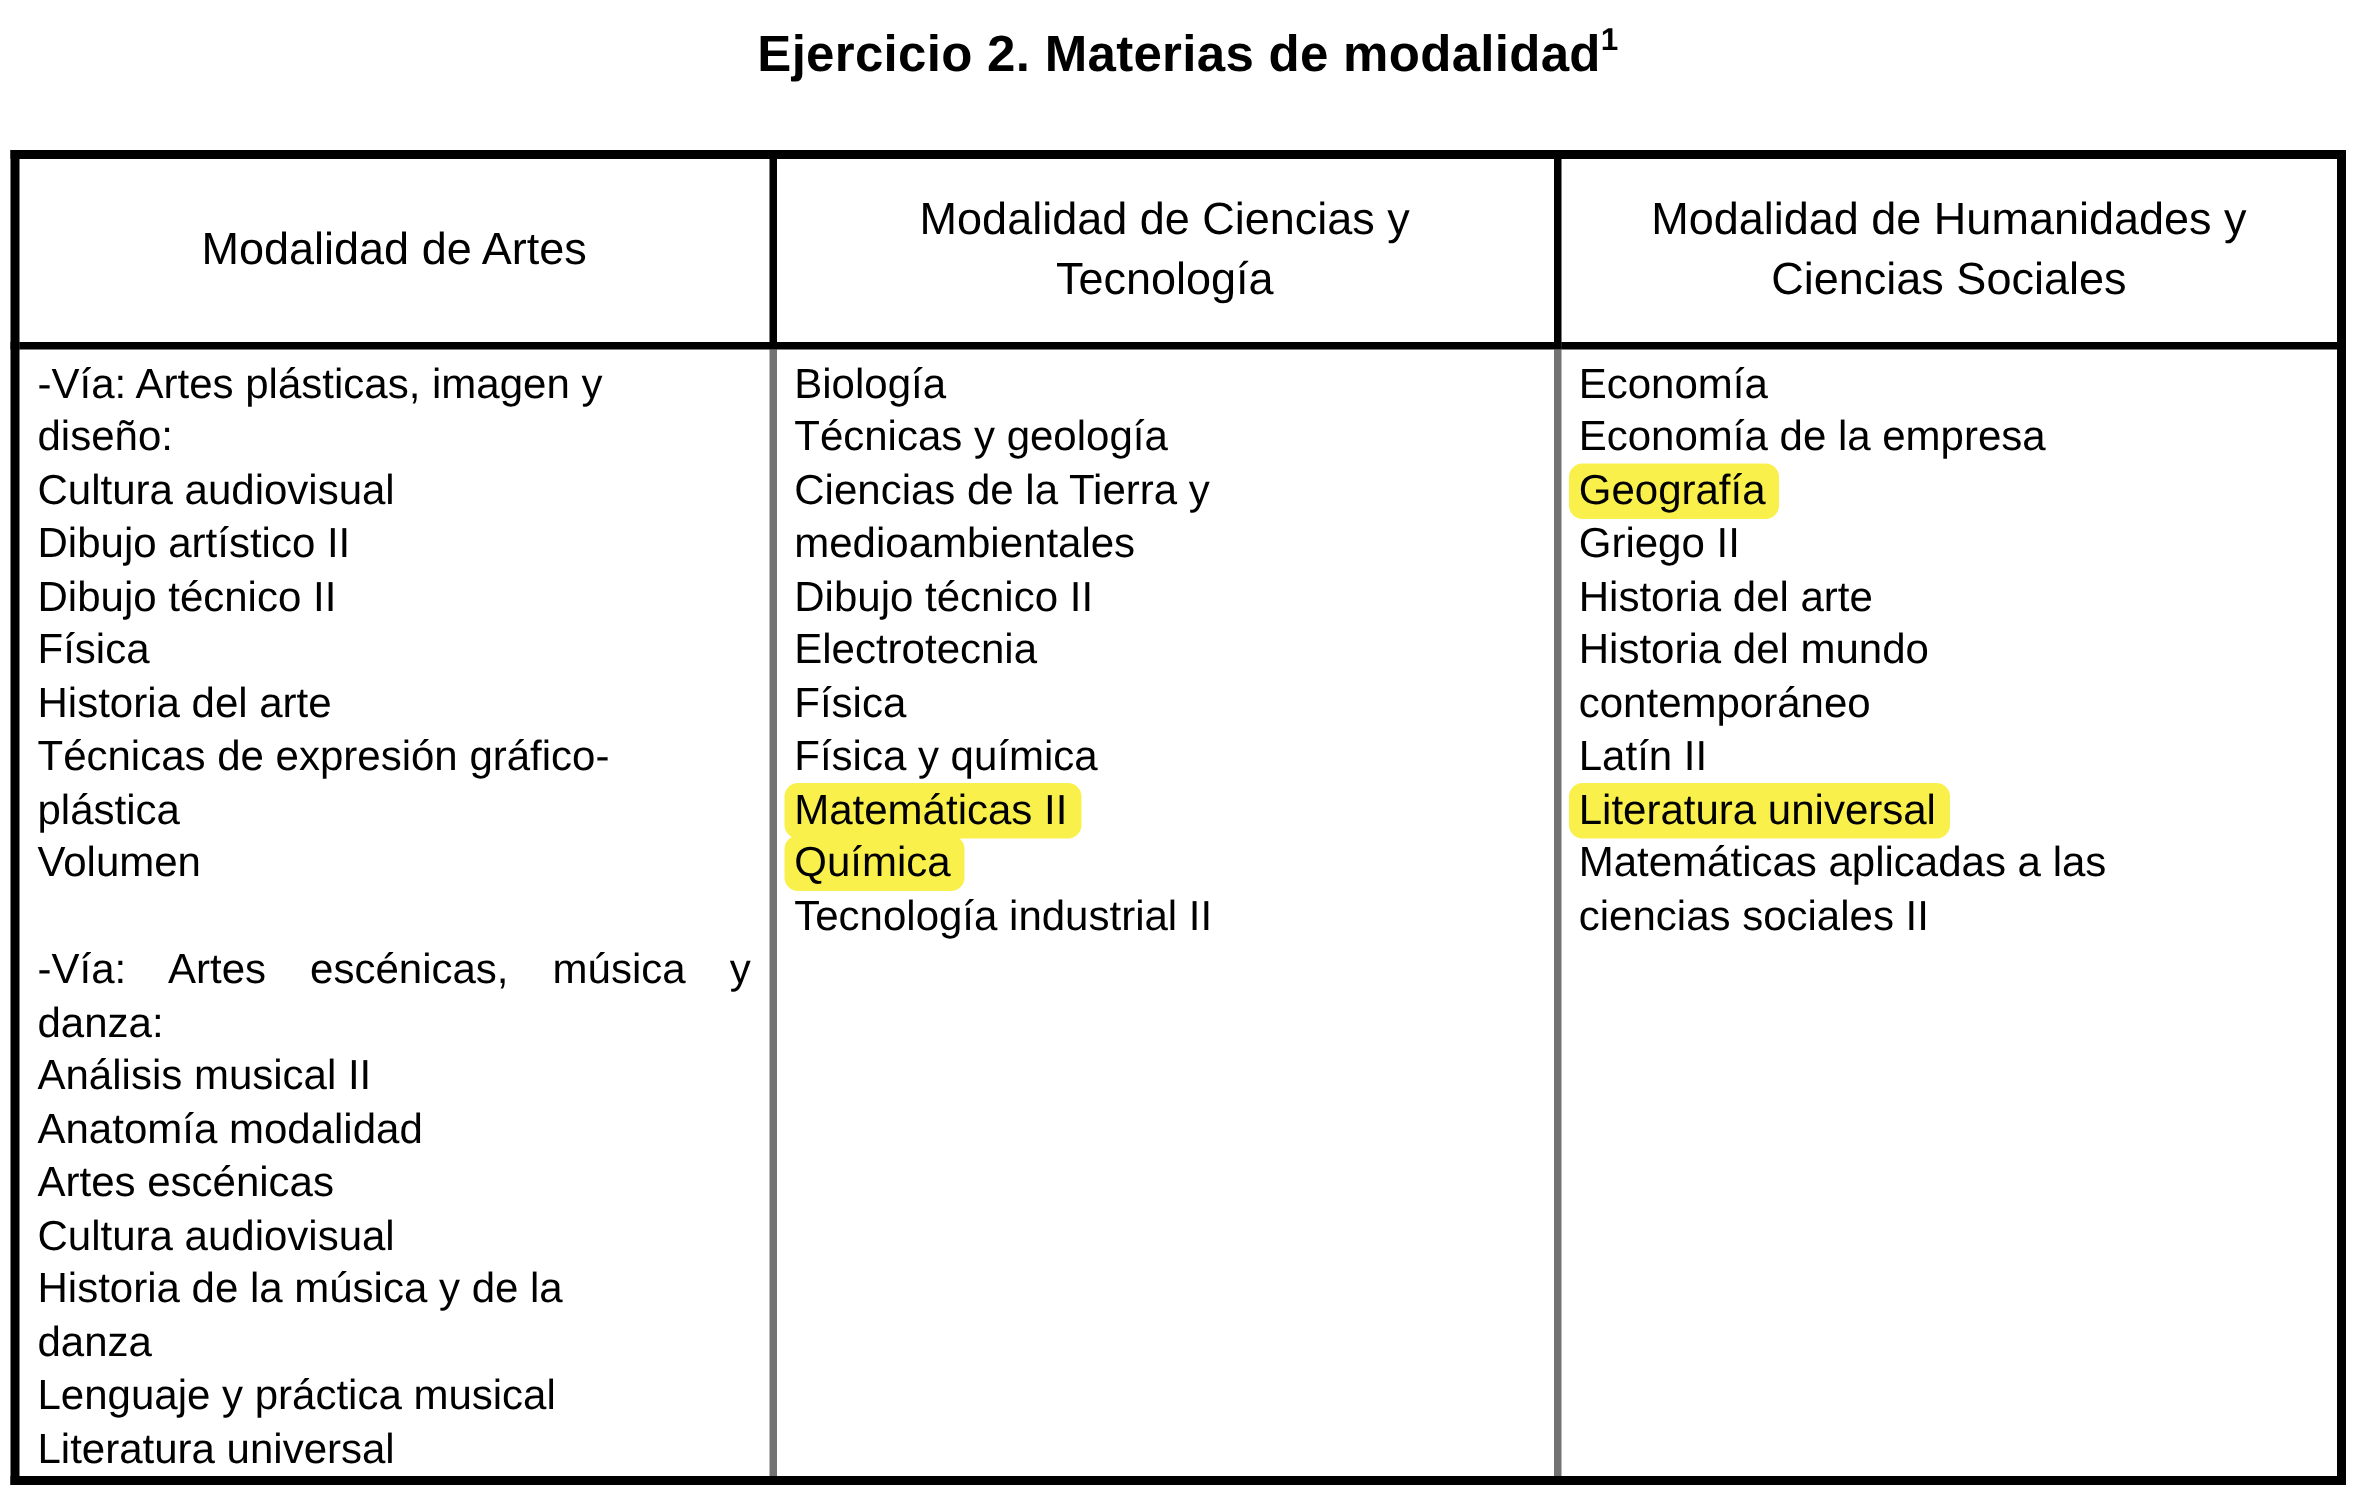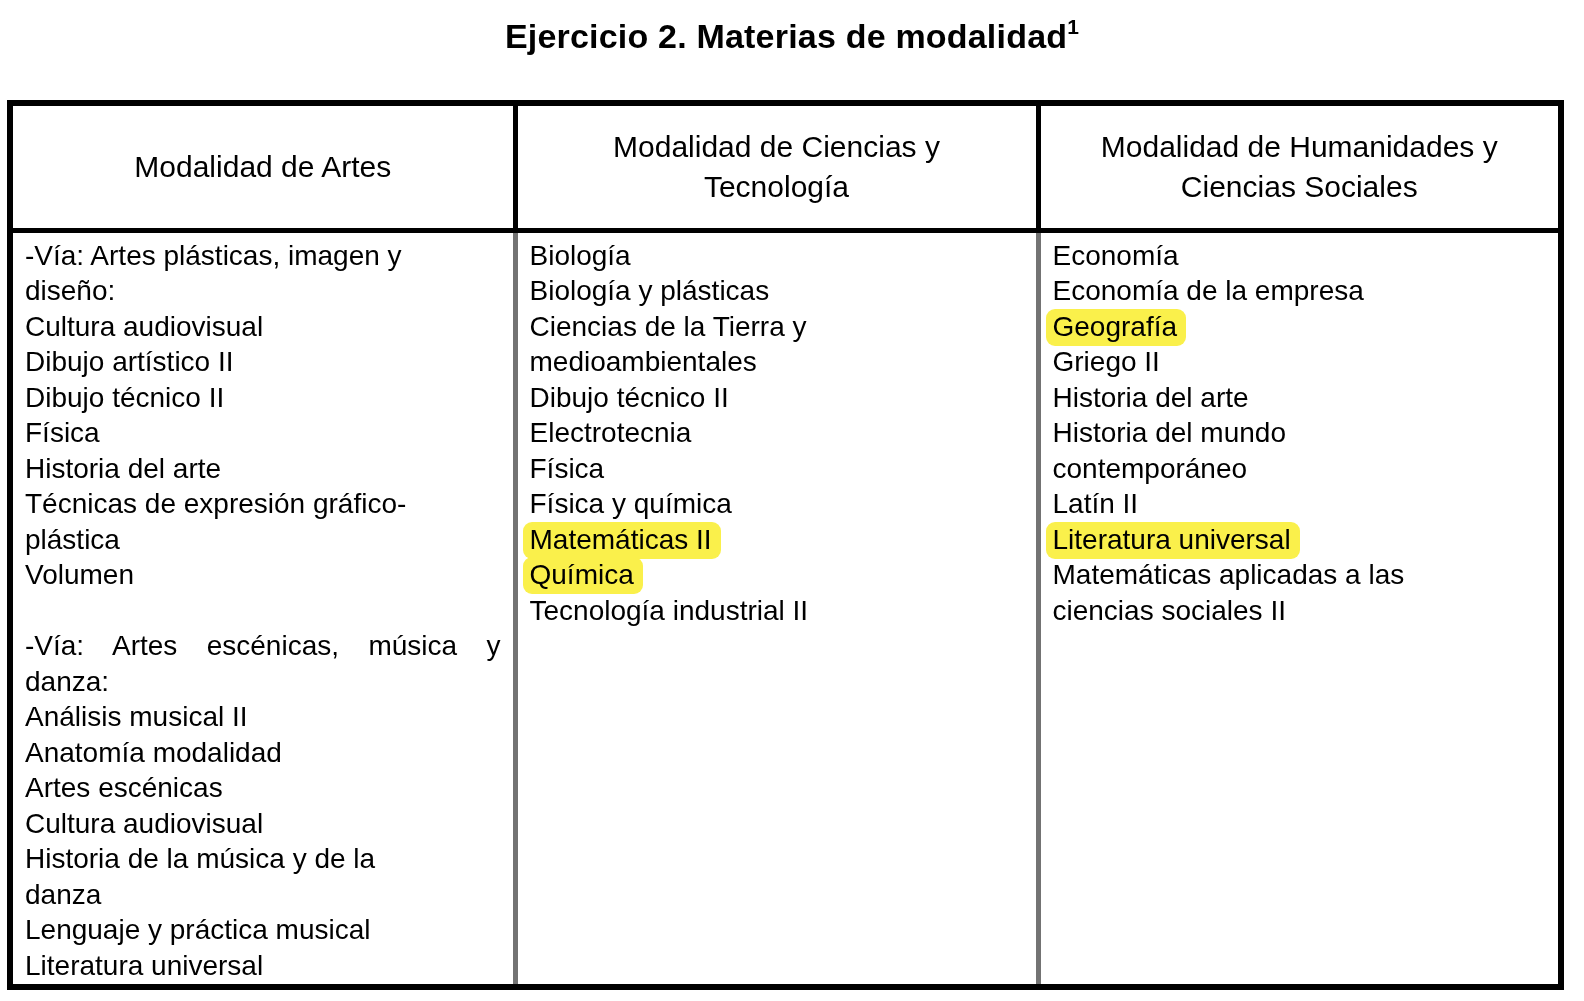--- a/index.html
+++ b/index.html
@@ -115,21 +115,21 @@
             <div class="item"><span>Anatomía modalidad</span></div>
             <div class="item"><span>Artes escénicas</span></div>
             <div class="item"><span>Cultura audiovisual</span></div>
             <div class="item"><span>Historia de la música y de la
 danza</span></div>
             <div class="item"><span>Lenguaje y práctica musical</span></div>
             <div class="item"><span>Literatura universal</span></div>
           </td>
         <td class="col-body">
             <div class="item"><span>Biología</span></div>
-            <div class="item"><span>Biología y plásticas</span></div>
+            <div class="item"><span>Técnicas y geología</span></div>
             <div class="item"><span>Ciencias de la Tierra y
 medioambientales</span></div>
             <div class="item"><span>Dibujo técnico II</span></div>
             <div class="item"><span>Electrotecnia</span></div>
             <div class="item"><span>Física</span></div>
             <div class="item"><span>Física y química</span></div>
             <div class="item"><span class="hl">Matemáticas II</span></div>
             <div class="item"><span class="hl">Química</span></div>
             <div class="item"><span>Tecnología industrial II</span></div>
           </td>

